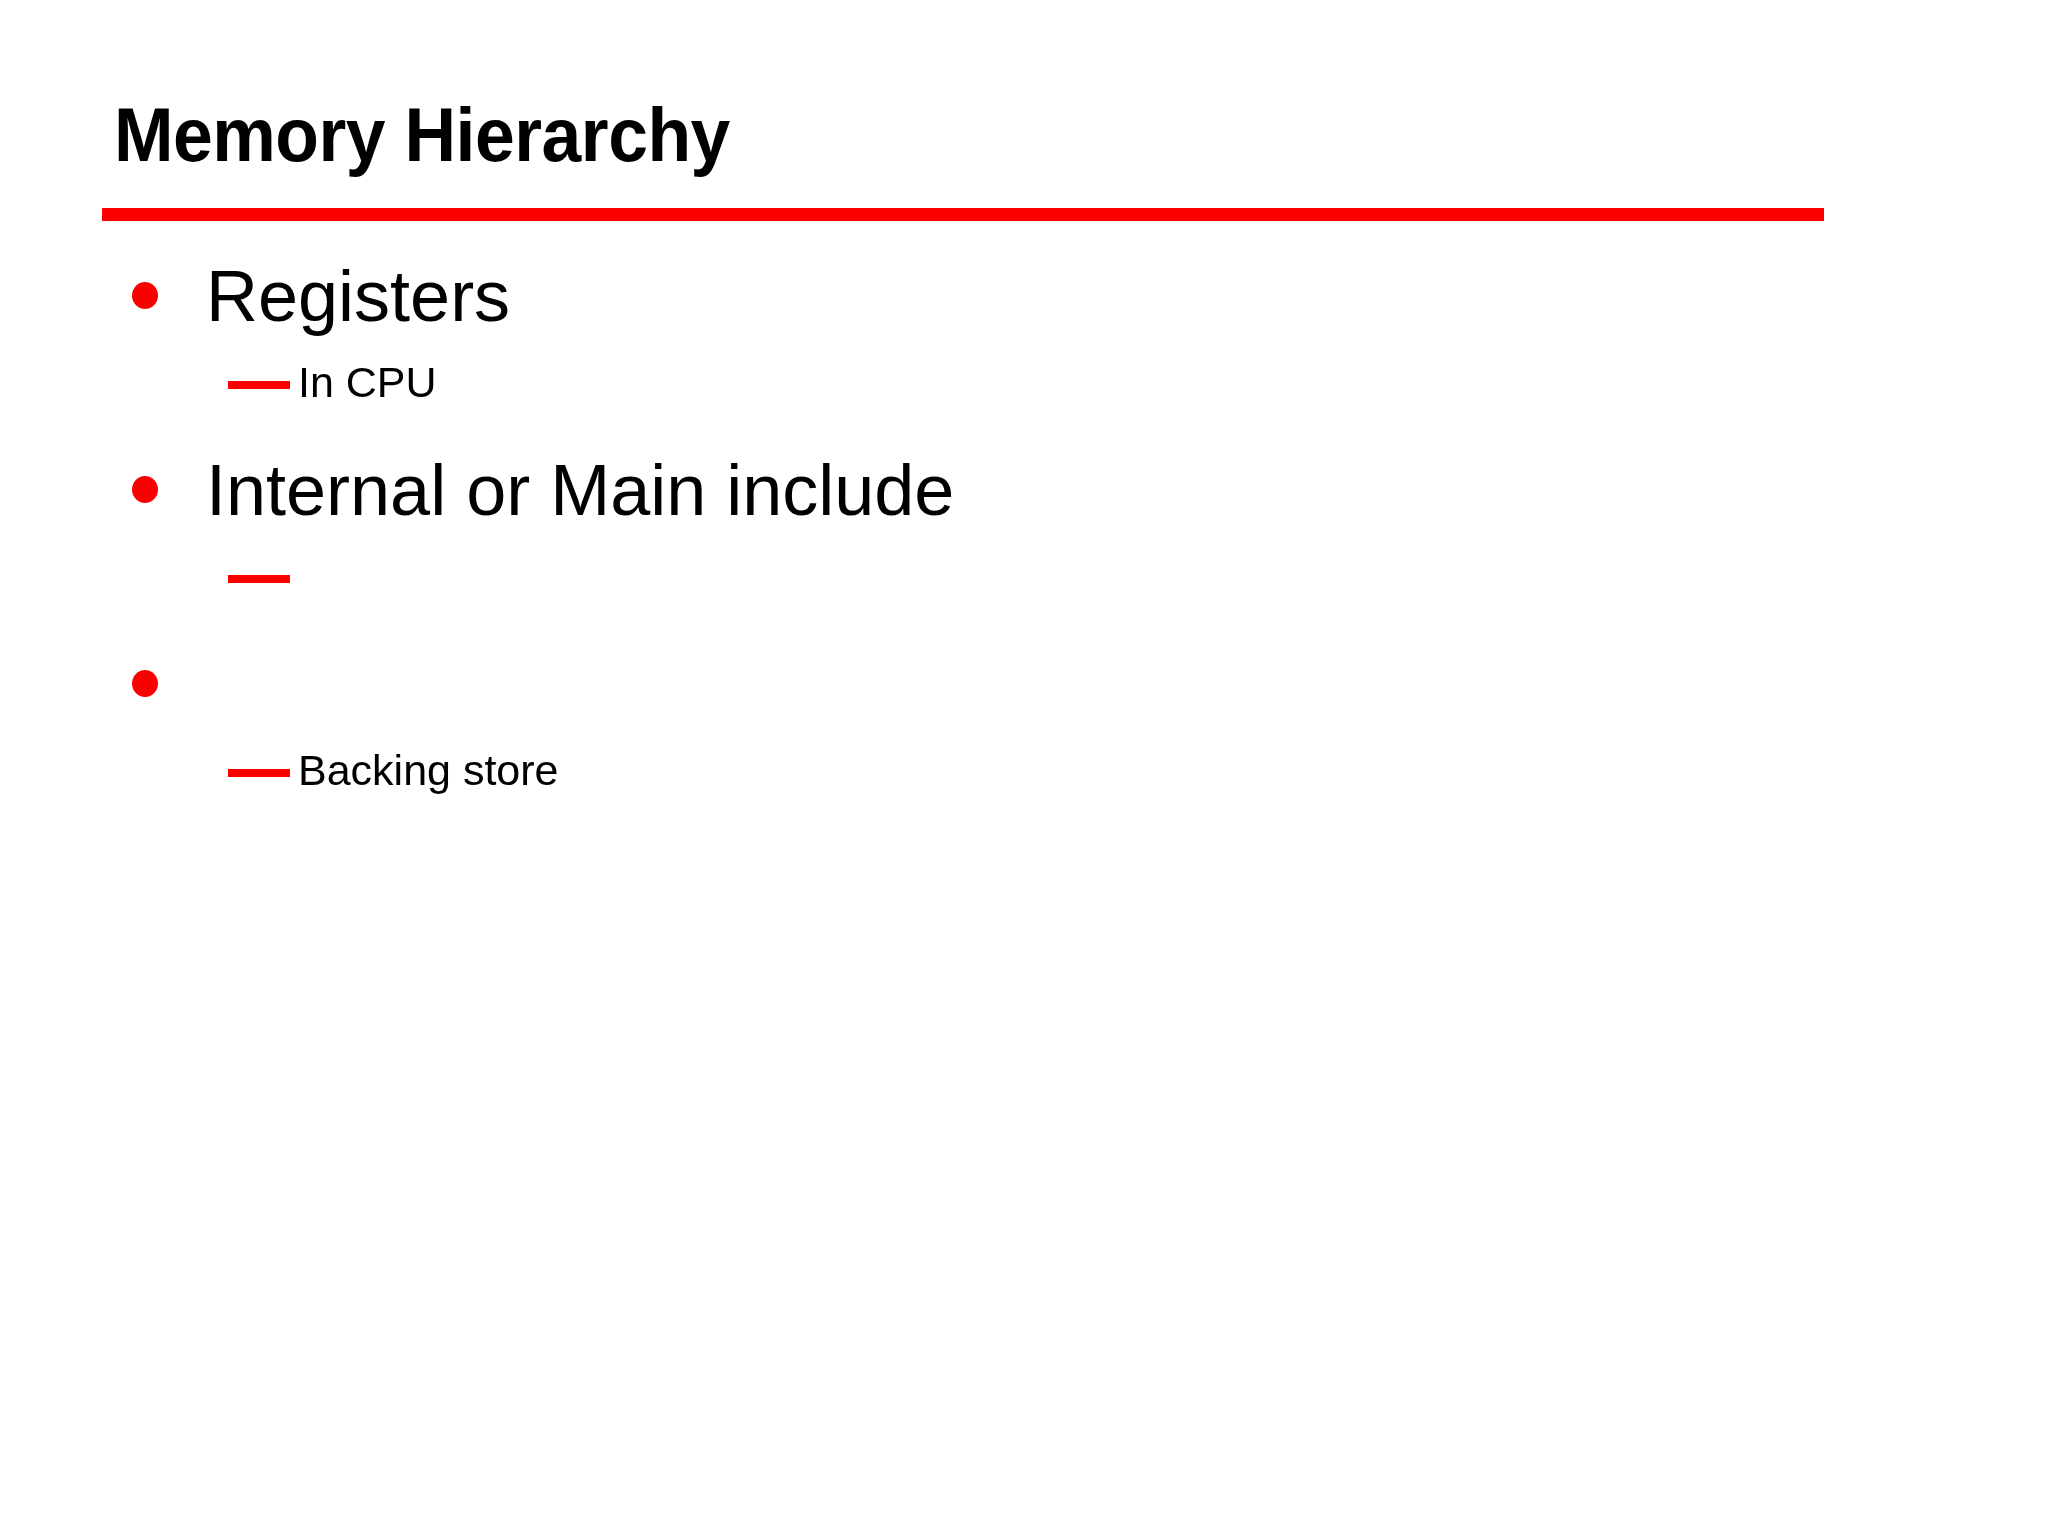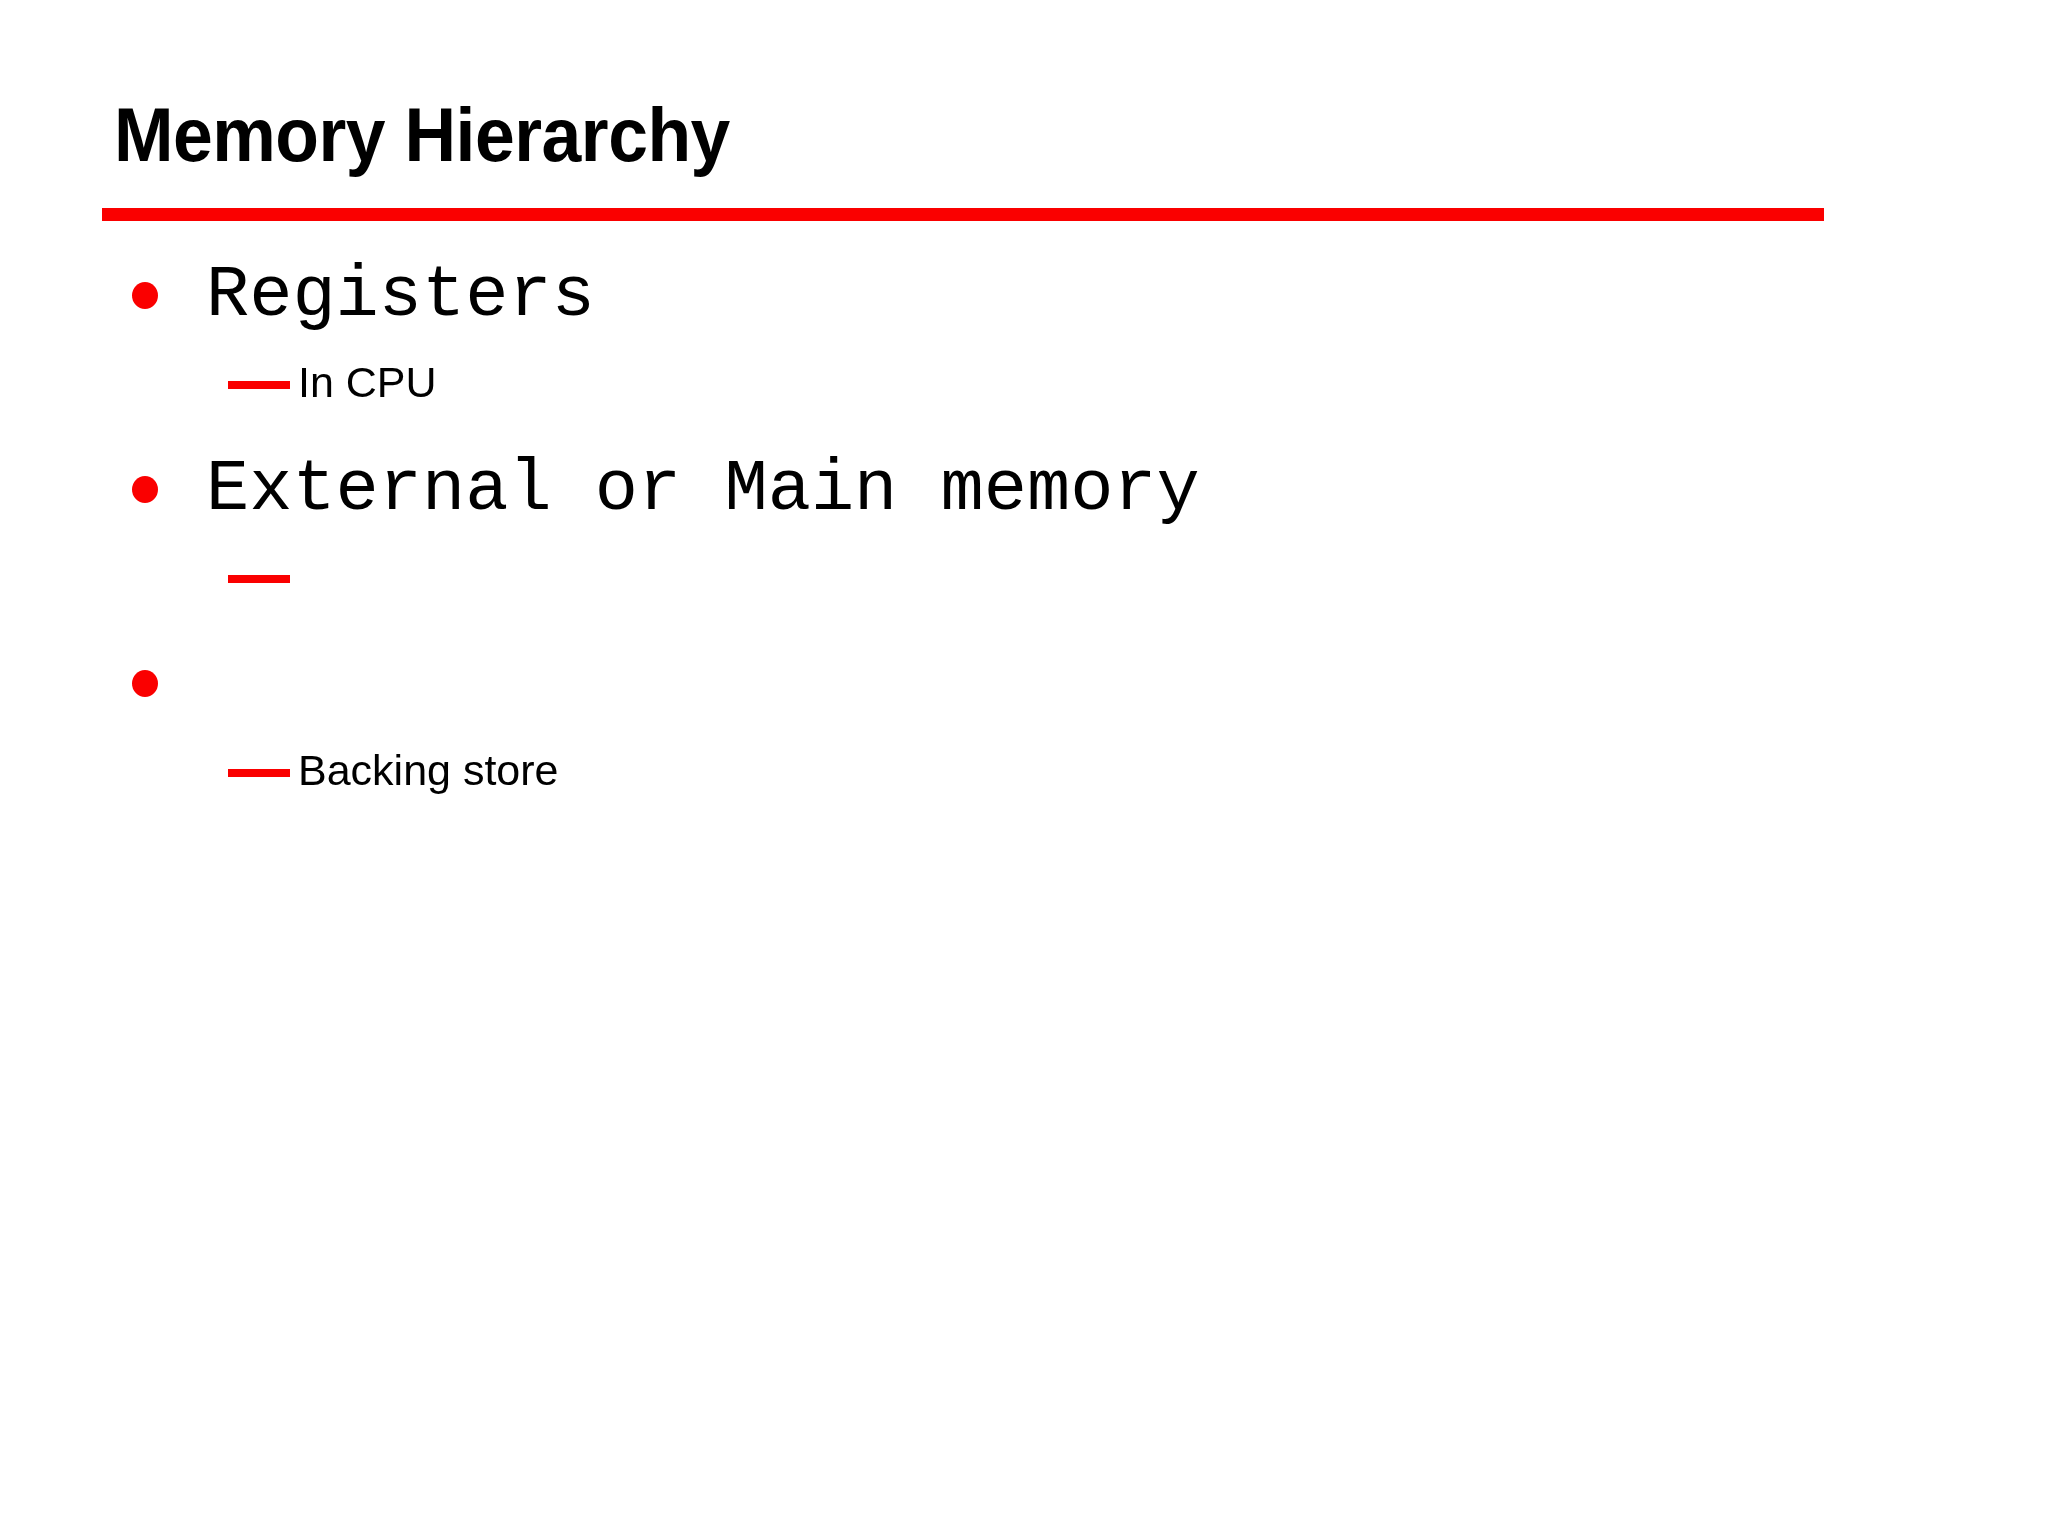--- a/index.html
+++ b/index.html
@@ -52,21 +52,20 @@
     top: 248px;
     width: 2048px;
   }
 
   .level1 {
     position: relative;
     display: block;
     padding-left: 206px;
     min-height: 96px;
     margin: 0;
-    font-family: Liberation Mono, monospace;
   }
 
   .level1-bullet {
     position: absolute;
     left: 132px;
     top: 34px;
     width: 26px;
     height: 27px;
     border-radius: 50%;
     background: #fa0000;
@@ -129,21 +128,21 @@
         <span class="level2-dash"></span>
         <span class="level2-text">In CPU</span>
       </div>
     </div>
 
     <div class="block-gap"></div>
 
     <div class="block">
       <div class="level1">
         <span class="level1-bullet"></span>
-        <span class="level1-text">External or Main memory</span>
+        <span class="level1-text">Internal or Main include</span>
       </div>
       <div class="level2">
         <span class="level2-dash"></span>
       </div>
     </div>
 
     <div class="block-gap"></div>
 
     <div class="block">
       <div class="level1">

